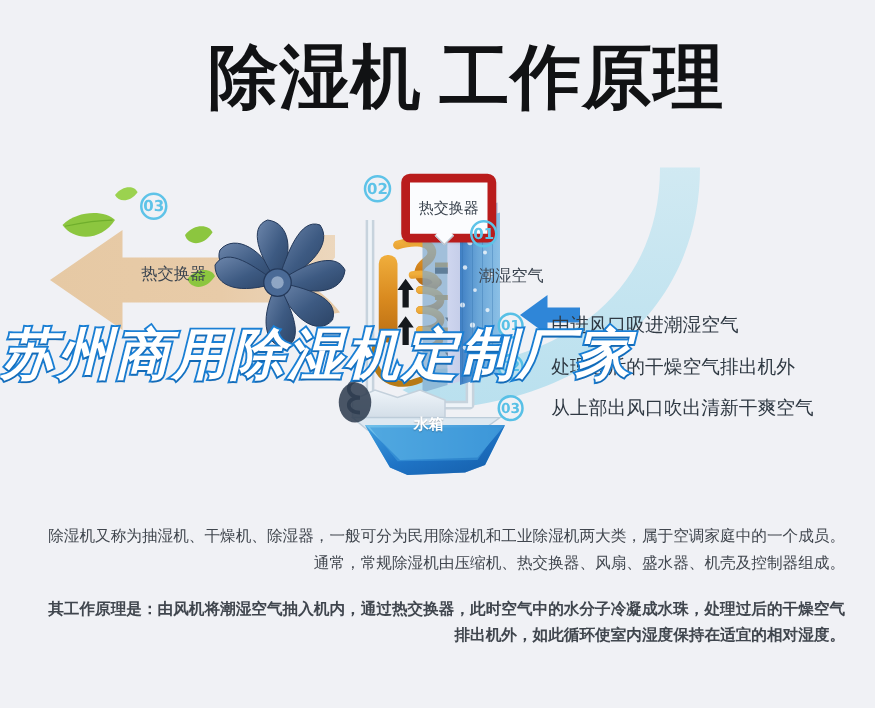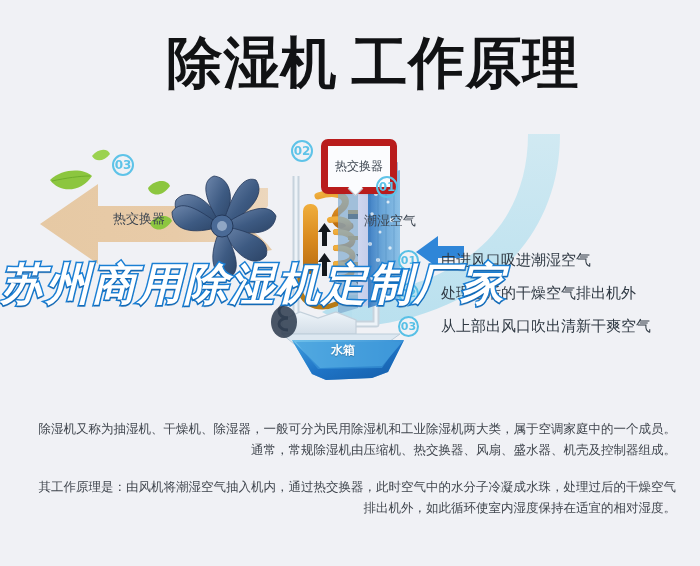--- a/index.html
+++ b/index.html
@@ -72,21 +72,21 @@
     paint-order:stroke fill;
     text-shadow:0 2px 0 rgba(10,70,130,.35);
   }
 
   
   .body-text{position:absolute;left:28px;top:418px;width:648px;}
   .body-text p{
     margin:0 0 16px 0;font-size:12.5px;line-height:21px;color:#40464e;
     text-align:right;
   }
-  .body-text p:last-child{margin-bottom:0;}
+  .body-text p:last-child{margin-bottom:0;font-weight:bold;}
 </style>
 </head>
 <body>
 
 <div class="stage">
 
   <div class="title-wrap">
     <div class="title">
       <span class="t1">除湿机</span><span class="t2">工作原理</span>
     </div>
@@ -242,23 +242,23 @@
       <ellipse cx="284" cy="194" rx="13" ry="16" fill="#2b3a4c" opacity="0.85"></ellipse>
     </svg>
 
     <div class="badge" style="left:112px;top:26px;">03</div>
     <div class="cn-label" style="left:113px;top:82px;">热交换器</div>
 
     <div class="badge" style="left:291px;top:12px;">02</div>
     <div class="bubble" style="left:321px;top:11px;">热交换器</div>
 
     <div class="badge" style="left:376px;top:48px;">01</div>
-    <div class="cn-label" style="left:364px;top:84px;">潮湿空气</div>
-
-    <div class="tank-label" style="left:331px;top:214px;">水箱</div>
+    <div class="cn-label" style="left:383px;top:84px;">潮湿空气</div>
+
+    <div class="tank-label" style="left:331px;top:203px;">水箱</div>
   </div>
 
   <div class="steps">
     <div class="step">
       <div class="num">01</div>
       <div class="txt">由进风口吸进潮湿空气</div>
     </div>
     <div class="step">
       <div class="num">02</div>
       <div class="txt">处理过后的干燥空气排出机外</div>

